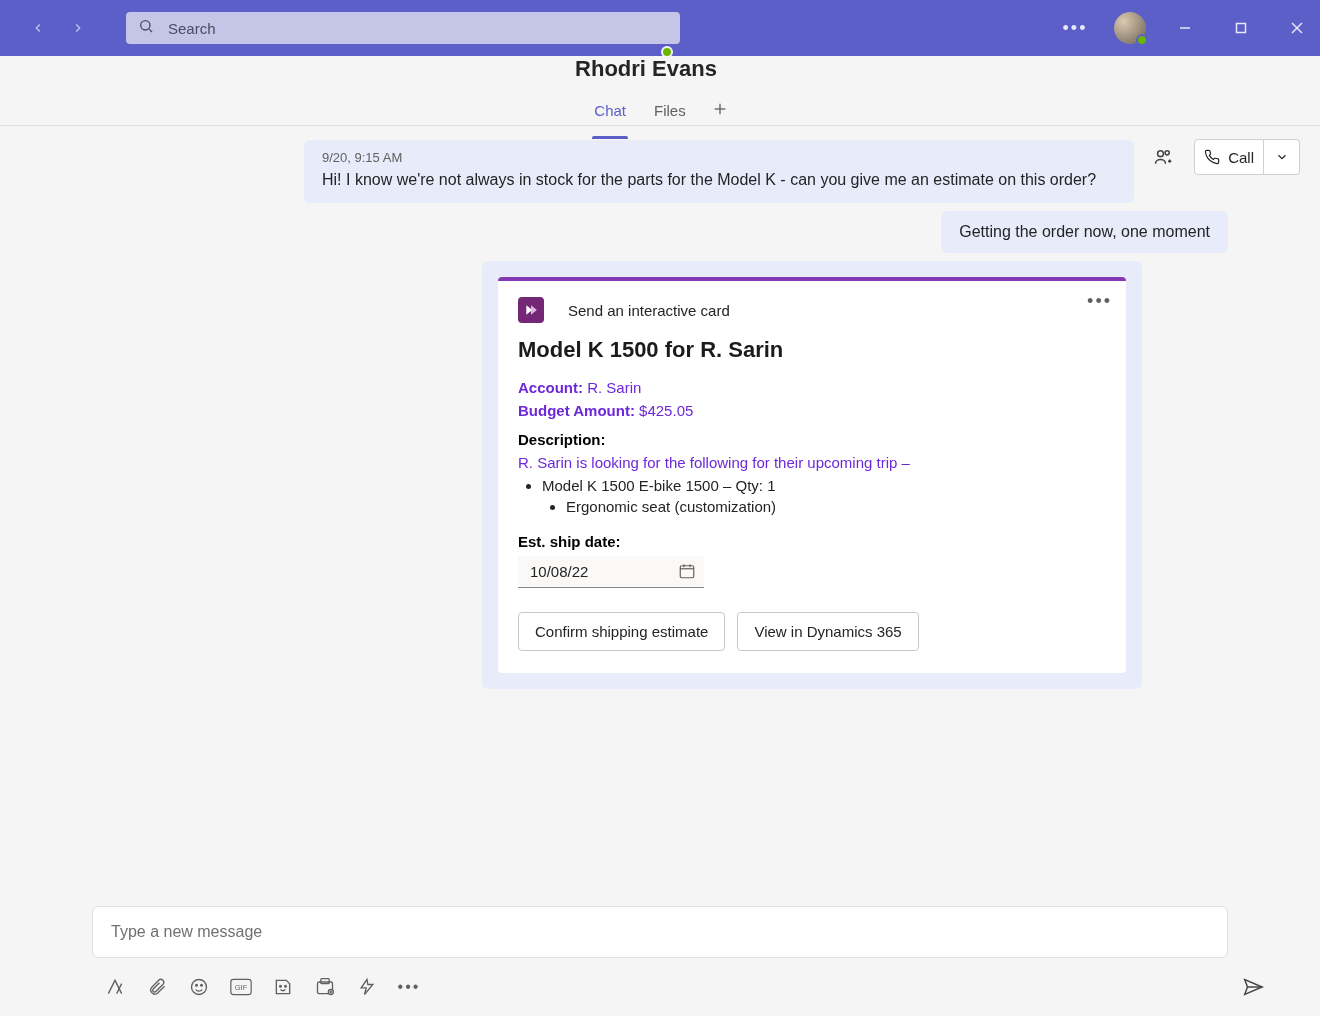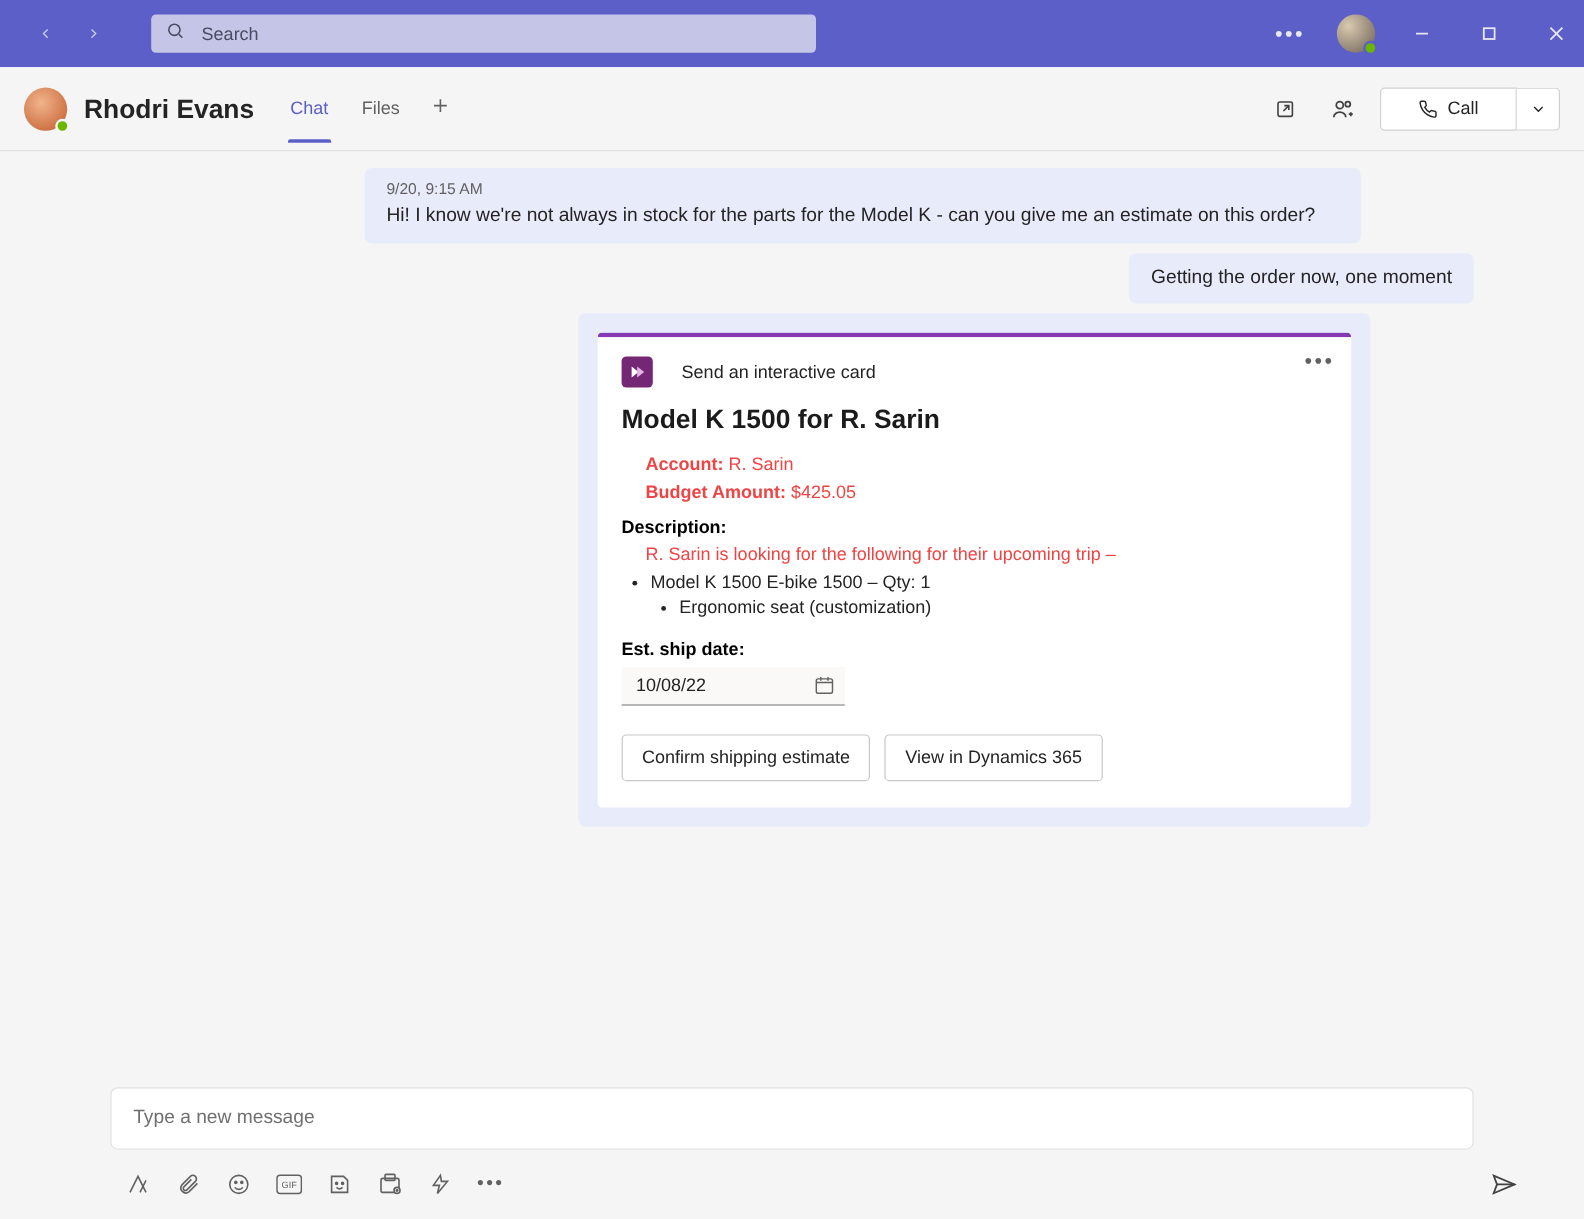--- a/index.html
+++ b/index.html
@@ -53,40 +53,41 @@
     position:absolute;right:-2px;bottom:-2px;width:12px;height:12px;
     border-radius:50%;background:#6bb700;border:2px solid #5b5fc7;
   }
   
   .chat-header {
     height: 70px;
     background:#f5f5f5;
     border-bottom:1px solid #e1e1e1;
     display:flex;align-items:center;
     padding: 0 20px;
+    flex-direction: column;
   }
   .peer-avatar {
     width:36px;height:36px;border-radius:50%;
     background: radial-gradient(circle at 40% 35%, #f2b48c, #c05a2a);
     position:relative; margin-right:14px;
   }
   .peer-avatar .presence { border-color:#f5f5f5; }
   .peer-name { font-size:22px;font-weight:700;color:#242424;margin-right:28px;}
   .tabs { display:flex;align-items:center;gap:24px; }
   .tab { font-size:15px;color:#616161;cursor:pointer;padding:20px 2px;position:relative;text-align:right;}
   .tab.active { color:#5b5fc7;font-weight:500;}
   .tab.active::after {
     content:"";position:absolute;left:0;right:0;bottom:0;height:3px;background:#5b5fc7;border-radius:2px 2px 0 0;
   }
   .tab-add { color:#616161;cursor:pointer; }
   .header-right { margin-left:auto;display:flex;align-items:center;gap:14px;color:#424242;}
   .icon-btn { width:34px;height:34px;display:flex;align-items:center;justify-content:center;cursor:pointer;border-radius:4px;}
   .call-btn {
     height:36px;border:1px solid #d1d1d1;background:#fff;border-radius:4px;
-    display:flex;align-items:center;gap:8px;padding:0 31px;font-size:15px;color:#242424;cursor:pointer;
+    display:flex;align-items:center;gap:8px;padding:0 9px;font-size:15px;color:#242424;cursor:pointer;
   }
   .call-chevron {
     height:36px;width:36px;border:1px solid #d1d1d1;border-left:none;background:#fff;
     border-radius:0 4px 4px 0;display:flex;align-items:center;justify-content:center;cursor:pointer;color:#242424;
   }
   .call-group { display:flex; }
   .call-group .call-btn { border-radius:4px 0 0 4px; }
   
   .messages {
     flex:1;
@@ -114,21 +115,21 @@
     padding: 16px 20px 22px 20px;
     position:relative;
   }
   .card-more { position:absolute;top:10px;right:14px;color:#616161;cursor:pointer;font-size:18px;letter-spacing:2px;}
   .card-sender { display:flex;align-items:center;gap:24px;margin-bottom:14px;font-size:15px;color:#242424;}
   .pa-icon {
     width:26px;height:26px;border-radius:4px;background:#742774;
     display:flex;align-items:center;justify-content:center;color:#fff;font-size:14px;font-weight:bold;
   }
   .card-title { font-size:22px;font-weight:700;margin-bottom:16px;color:#1b1b1b;}
-  .card-row { font-size:15px;margin-bottom:6px;color:#ef4444;margin-left:20px;}
+  .card-row { font-size:15px;margin-bottom:6px;color:#6d28d9;}
   .card-row .lbl { font-weight:700; }
   .card ul { list-style:disc;padding-left:24px;font-size:15px;color:#242424;}
   .card ul ul { list-style:disc;padding-left:24px;margin-top:4px;}
   .desc-lbl { font-weight:700;font-size:15px;margin-top:12px;margin-bottom:6px;}
   .ship-lbl { font-weight:700;font-size:15px;margin-top:18px;margin-bottom:6px;}
   .date-input {
     width:186px;height:32px;border:none;border-bottom:1px solid #8a8a8a;
     background:#faf9f8;padding:0 34px 0 12px;font-size:15px;color:#242424;
   }
   .date-wrap { position:relative;width:186px;}

